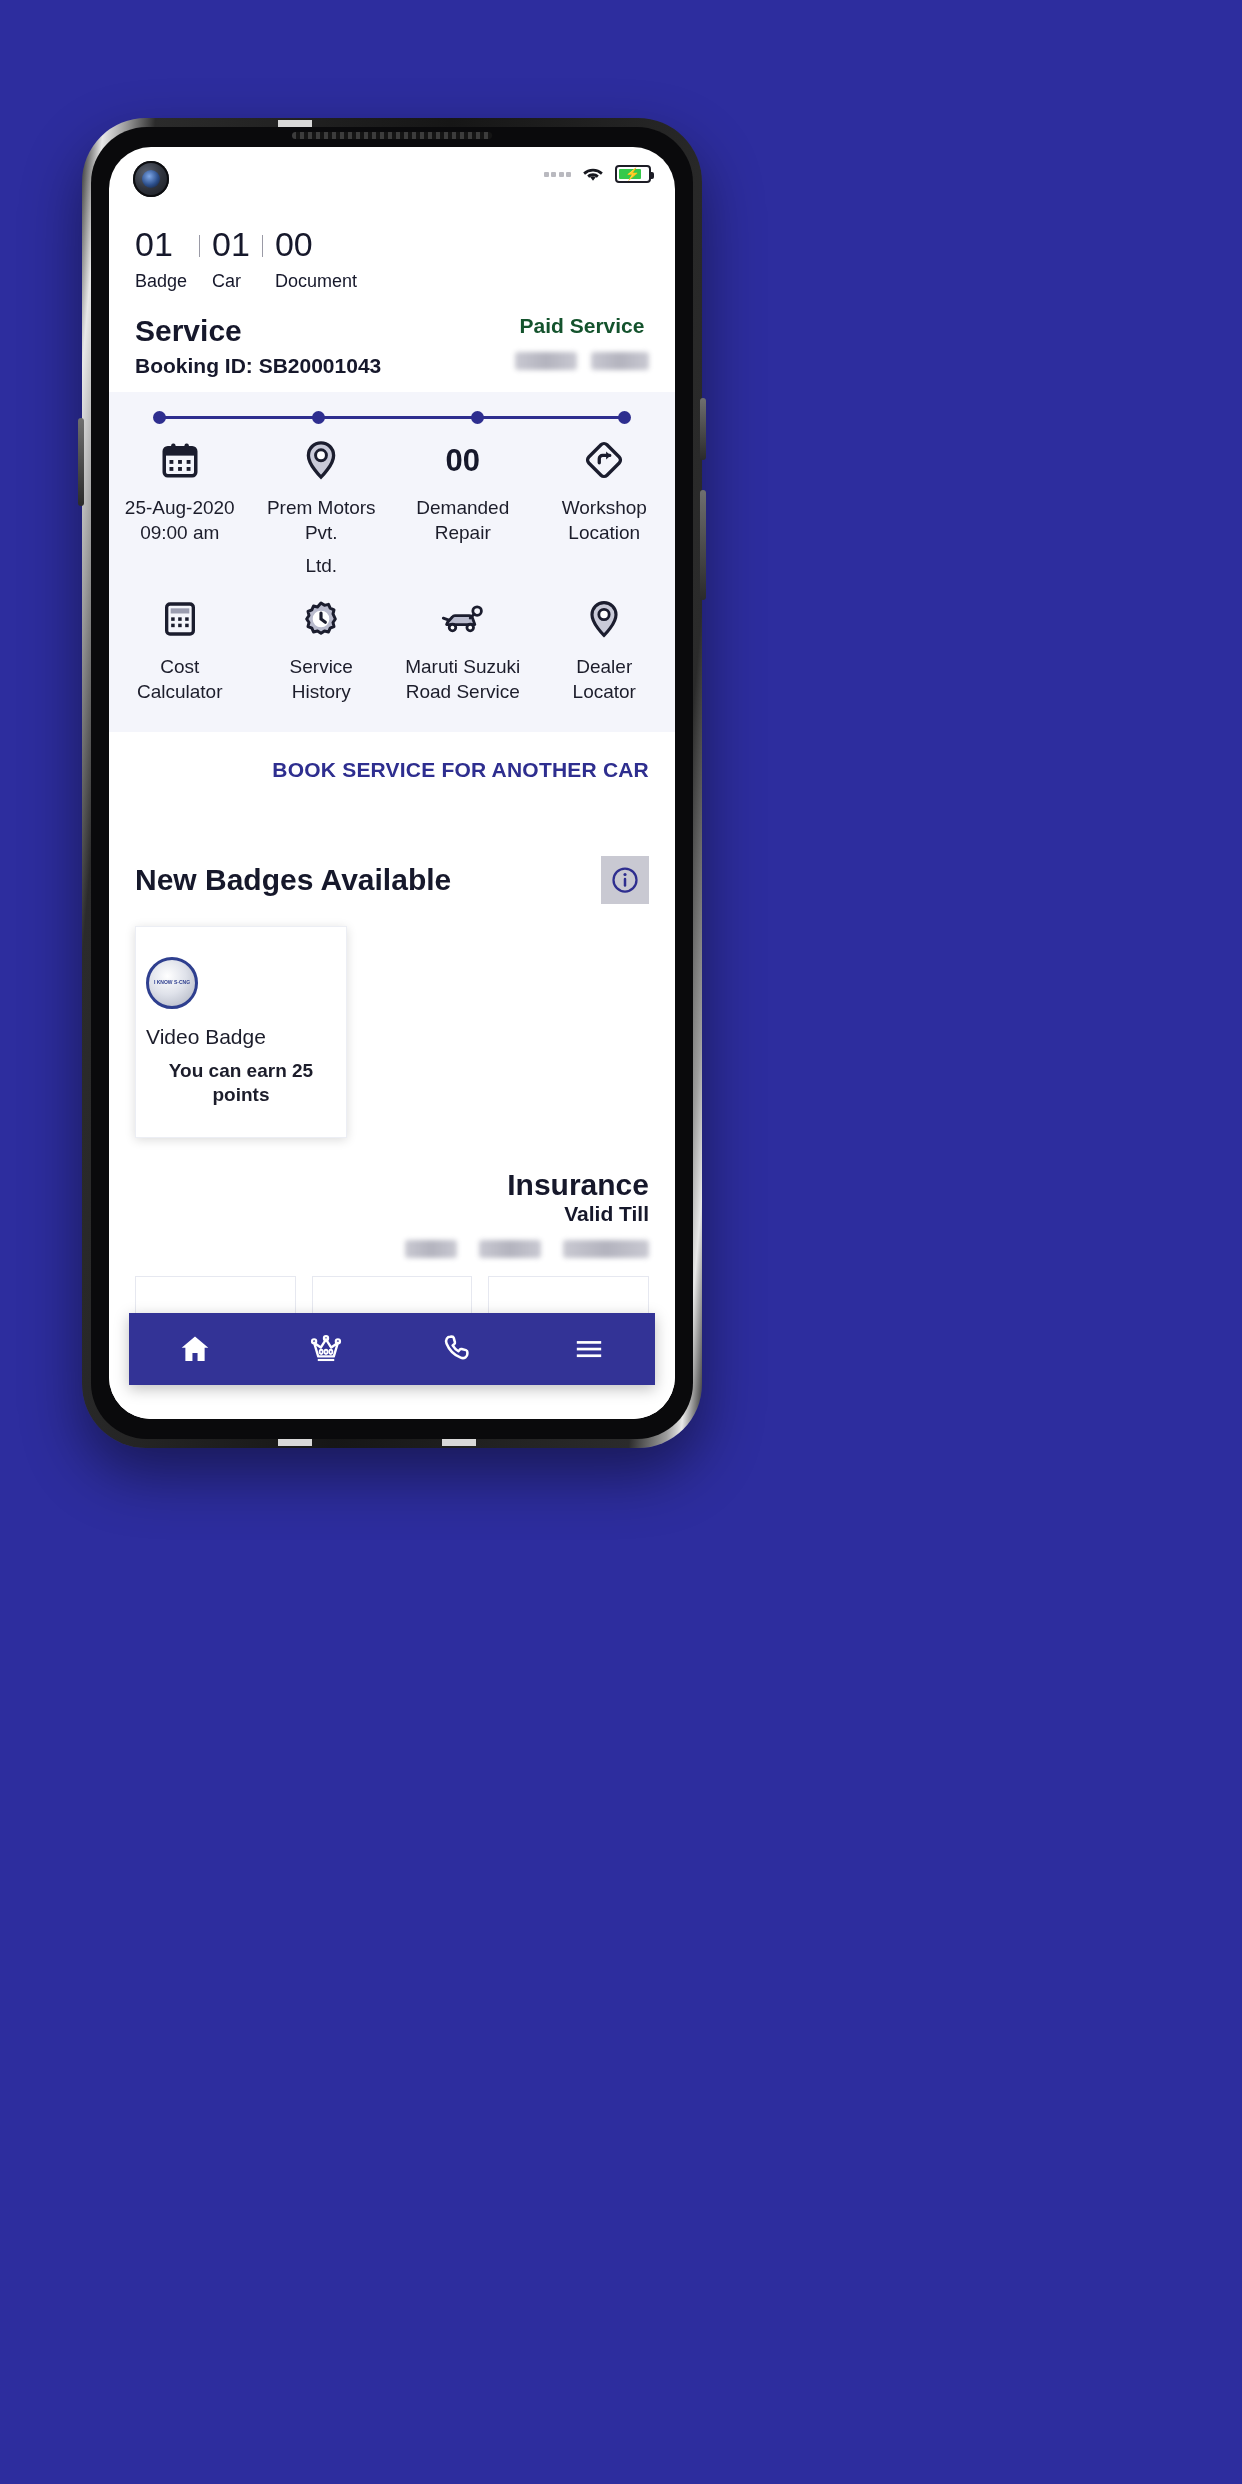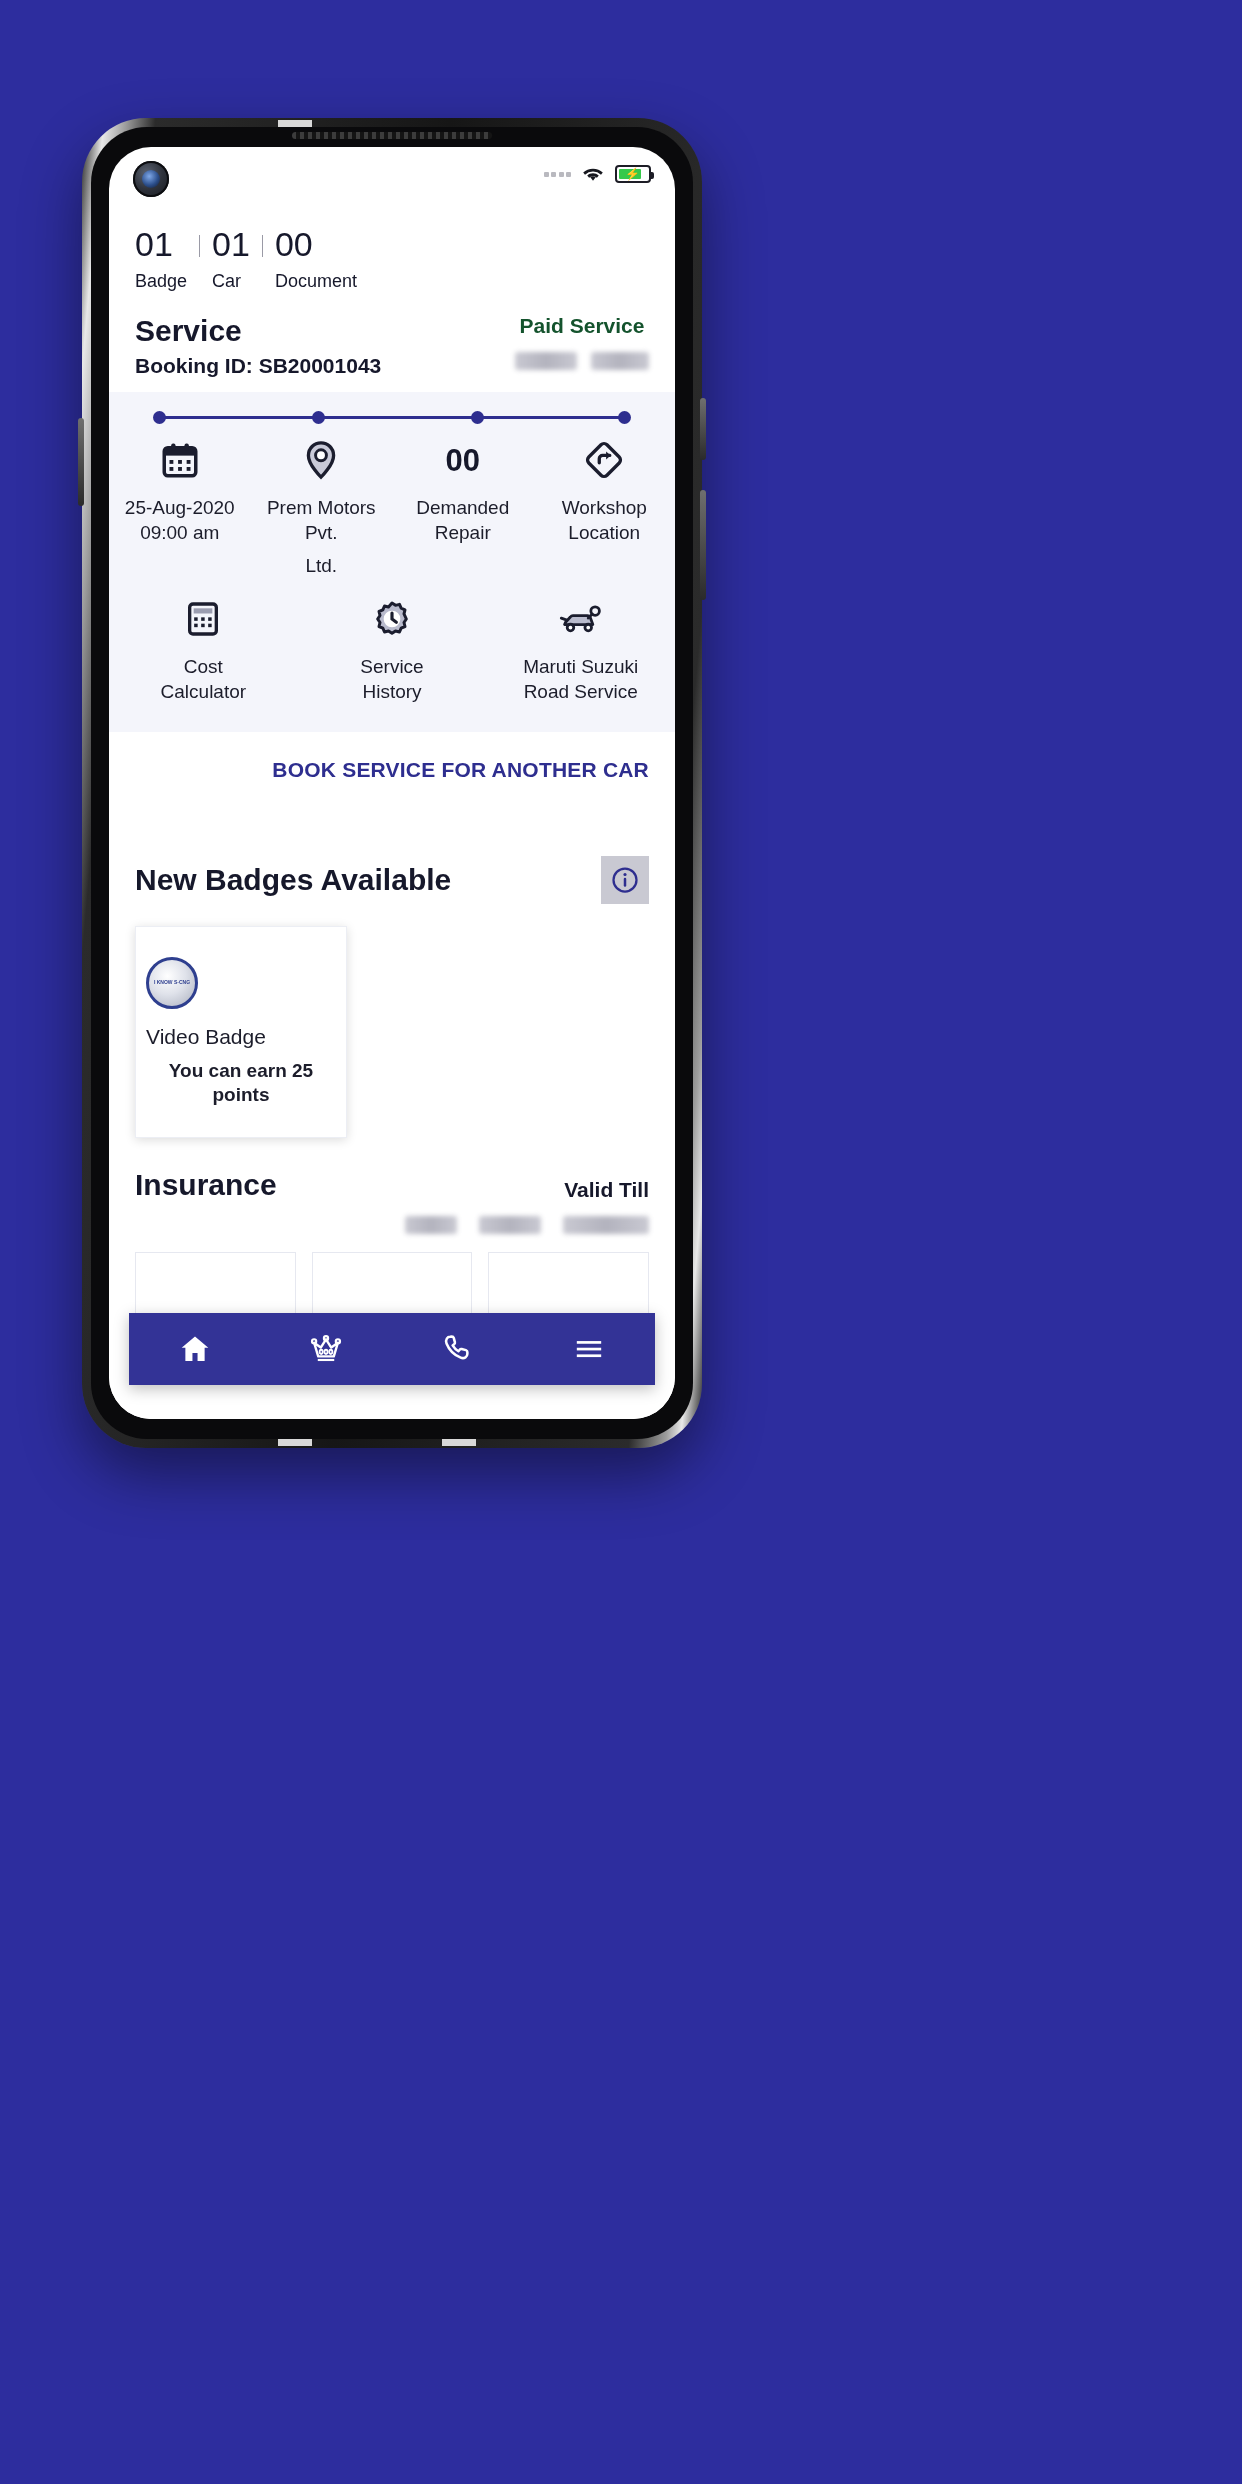--- a/index.html
+++ b/index.html
@@ -150,21 +150,21 @@
   .badge-medal {
     width: 52px; height: 52px; border-radius:50%;
     background: radial-gradient(circle at 40% 35%, #ffffff 0%, #dfe2ea 45%, #a9aebd 100%);
     border: 3px solid #2e3f8f; position:relative;
     display:flex; align-items:center; justify-content:center;
   }
   .badge-medal span { font-size:5px; color:#2e3f8f; font-weight:bold; text-align:center; line-height:1.15; }
   .badge-name { font-size:21px; color:#1c1d2b; margin-top:16px; }
   .badge-sub { font-size:19px; font-weight:bold; color:#1c1d2b; margin-top:10px; text-align:center; line-height:1.3;}
 
-  #ins-head { display:flex; justify-content:space-between; align-items:flex-end; padding: 30px 26px 0 26px; }
+  #ins-head { display:flex; justify-content:space-between; align-items:flex-end; padding: 30px 26px 0 26px; flex-direction: column; }
   .ins-title { font-size:30px; font-weight:bold; color:#16182b; }
   .ins-valid { font-size:21px; font-weight:bold; color:#16182b; }
 
   #ins-blurs { display:flex; gap:22px; justify-content:flex-end; padding: 14px 26px 0 26px; }
 
   #ins-cards { display:flex; gap:16px; padding: 18px 26px 0 26px; }
   .ins-card { flex:1; height:80px; border:1px solid #e6e8f0; background:#fff; }
 
   
   #bottomnav {
@@ -353,20 +353,30 @@
                   <circle cx="18.4" cy="17.2" r="2" fill="#fff" stroke="#1b1d2e" stroke-width="1.7"></circle>
                   <circle cx="22.6" cy="7.2" r="2.6" fill="none" stroke="#1b1d2e" stroke-width="1.7"></circle>
                   <path d="M20.9 9l-2.5 2.4" stroke="#1b1d2e" stroke-width="1.7" stroke-linecap="round"></path>
                   <path d="M2 11.5l3.4 1.2" stroke="#1b1d2e" stroke-width="1.7" stroke-linecap="round"></path>
                 </svg>
               </div>
               <div class="act-txt">Maruti Suzuki</div>
               <div class="act-txt" style="margin-top:0">Road Service</div>
             </div>
 
+            <div class="act-col">
+              <div class="act-icon">
+                <svg width="40" height="40" viewBox="0 0 24 24">
+                  <path d="M12 2.2c-4 0-7.2 3.2-7.2 7.2 0 5.4 7.2 12.4 7.2 12.4s7.2-7 7.2-12.4c0-4-3.2-7.2-7.2-7.2z" fill="#c9cad8" stroke="#1b1d2e" stroke-width="1.9"></path>
+                  <circle cx="12" cy="9.3" r="3.1" fill="#fff" stroke="#1b1d2e" stroke-width="1.7"></circle>
+                </svg>
+              </div>
+              <div class="act-txt">Dealer</div>
+              <div class="act-txt" style="margin-top:0">Locator</div>
+            </div>
           </div>
         </div>
 
         <div id="booklink">
           <span>BOOK SERVICE FOR ANOTHER CAR</span>
         </div>
 
         <div id="badges-head">
           <div class="badges-title">New Badges Available</div>
           <button class="info-btn">

